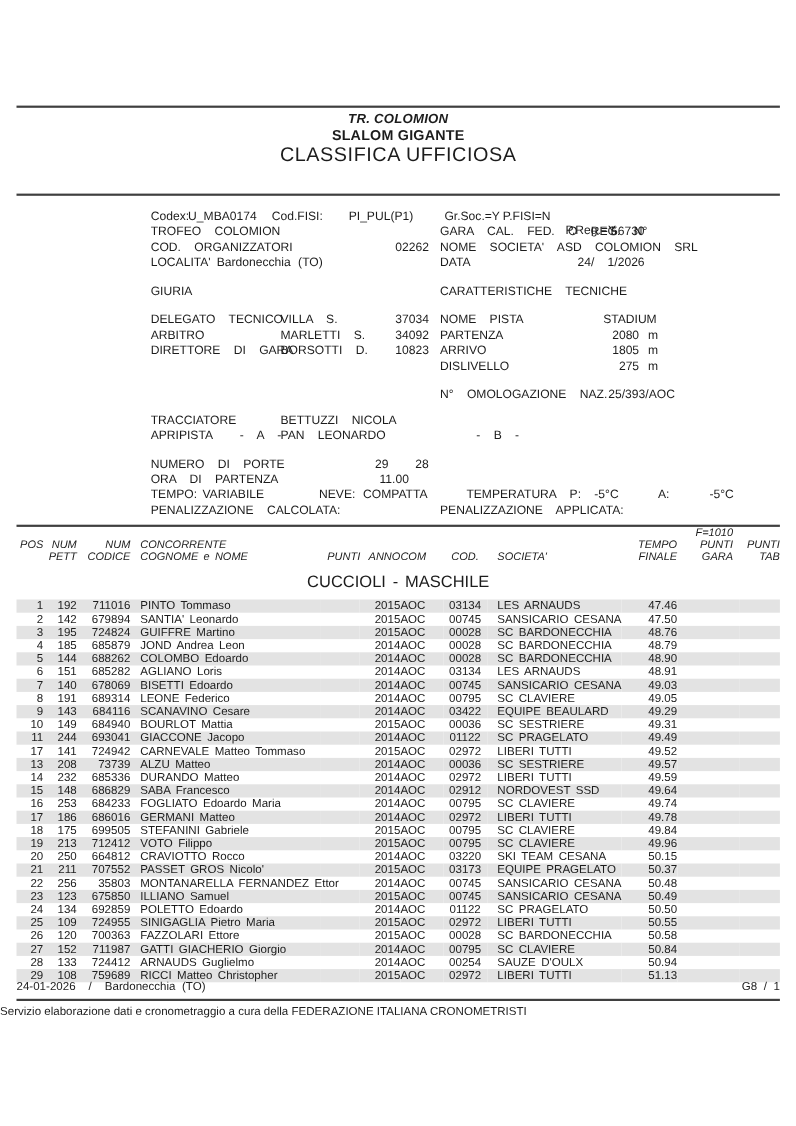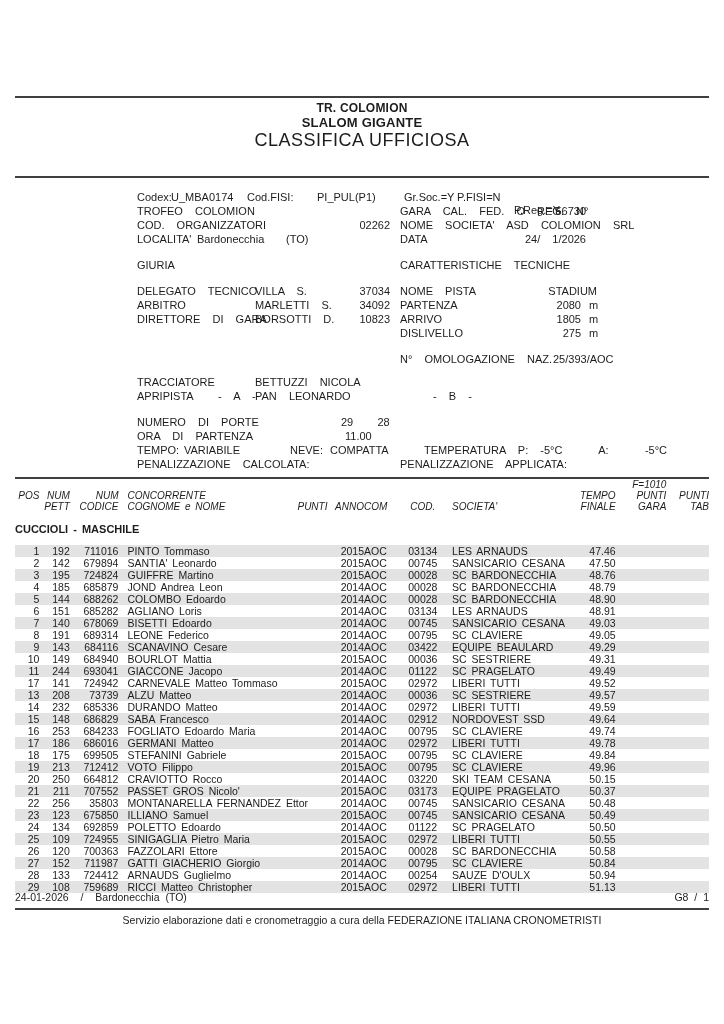--- a/index.html
+++ b/index.html
@@ -4,46 +4,46 @@
 <style>
   html,body{margin:0;padding:0;background:#fff;}
   .sheet{
     position:relative;width:724px;height:1024px;background:#ffffff;
     font-family:"Liberation Sans",sans-serif;color:#1c1c1c;overflow:hidden;
   }
   .t{position:absolute;font-size:11px;line-height:12px;white-space:pre;word-spacing:3px;}
   .t.right{text-align:right;}
   .t.sm{font-size:10.5px;}
   .rule{position:absolute;left:15px;width:694px;height:0;border-top:2px solid #3f3f3f;}
-  .title1{position:absolute;left:0;width:724px;text-align:center;font-size:12px;font-weight:bold;letter-spacing:.2px;}
+  .title1{position:absolute;left:0;width:724px;text-align:center;font-size:12px;font-weight:bold;letter-spacing:.2px;font-style:italic;}
   .title2{position:absolute;left:0;width:724px;text-align:center;font-size:13px;font-weight:bold;letter-spacing:.2px;}
   .title3{position:absolute;left:0;width:724px;text-align:center;font-size:18px;font-weight:normal;letter-spacing:.5px;}
   .tablewrap{position:absolute;left:15px;top:477px;width:694px;}
   .tablewrap .toprule{height:0;border-top:2px solid #3f3f3f;}
   table.res{border-collapse:collapse;table-layout:fixed;width:694px;}
   table.res td,table.res th{padding:0;margin:0;overflow:visible;white-space:nowrap;font-weight:normal;}
   thead td{font-size:10px;font-style:italic;line-height:11px;word-spacing:2px;}
   tr.h2row td{line-height:12px;}
-  tr.sectionrow td{height:32px;font-size:11px;font-weight:bold;font-style:normal;vertical-align:middle;word-spacing:2px;}
+  tr.sectionrow td{height:32px;text-align:center;font-size:15px;font-weight:normal;font-style:normal;vertical-align:middle;word-spacing:2px;}
   tbody td{font-size:10.5px;line-height:12px;height:12px;word-spacing:2px;}
   tr.shaded td{background:#e3e3e3;}
   .c-pos{width:24px;text-align:right;}
   .c-pett{width:30px;text-align:right;}
   .c-codice{width:48px;text-align:right;}
   .c-name{width:170px;text-align:left;padding-left:9px !important;}
   .c-punti{width:36px;text-align:right;}
   .c-anno{width:36px;text-align:right;}
   .c-com{width:38px;}
   .c-cod{width:40px;text-align:center;}
   .c-societa{width:120px;text-align:left;padding-left:9px !important;}
   .c-tempo{width:50px;text-align:right;}
   .c-gara{width:56px;text-align:right;padding-right:6px !important;}
   .c-tab{width:36px;text-align:right;}
   .footer-line{position:absolute;left:15px;width:694px;border-top:2px solid #3f3f3f;}
-  .service{position:absolute;left:0;width:724px;text-align:center;font-size:10.5px;}
+  .service{position:absolute;left:0;width:724px;font-size:10.5px;}
 </style>
 </head>
 <body>
 
 <div class="sheet">
 
   <div class="rule" style="top:96px"></div>
   <div class="title1" style="top:101px">TR. COLOMION</div>
   <div class="title2" style="top:115px">SLALOM GIGANTE</div>
   <div class="title3" style="top:130px">CLASSIFICA UFFICIOSA</div>
@@ -60,21 +60,21 @@
   <span class="t" style="left:137px;top:205px">TROFEO  COLOMION</span>
   <span class="t" style="left:400px;top:205px">GARA  CAL.  FED.  O  REG.  N°</span>
   <span class="t right" style="left:520px;top:205px;width:66px">56730</span>
 
   <span class="t" style="left:137px;top:219px">COD.  ORGANIZZATORI</span>
   <span class="t right" style="left:330px;top:219px;width:60px">02262</span>
   <span class="t" style="left:400px;top:219px">NOME  SOCIETA'  ASD  COLOMION  SRL</span>
 
   <span class="t" style="left:137px;top:233px">LOCALITA'</span>
   <span class="t" style="left:197px;top:233px">Bardonecchia</span>
-  <span class="t" style="left:286px;top:233px">(TO)</span>
+  <span class="t" style="left:271px;top:233px">(TO)</span>
   <span class="t" style="left:400px;top:233px">DATA</span>
   <span class="t right" style="left:480px;top:233px;width:106px">24/  1/2026</span>
 
   <span class="t" style="left:137px;top:259px">GIURIA</span>
   <span class="t" style="left:400px;top:259px">CARATTERISTICHE  TECNICHE</span>
 
   <span class="t" style="left:137px;top:285px">DELEGATO  TECNICO</span>
   <span class="t" style="left:255px;top:285px">VILLA  S.</span>
   <span class="t right" style="left:340px;top:285px;width:50px">37034</span>
   <span class="t" style="left:400px;top:285px">NOME  PISTA</span>

